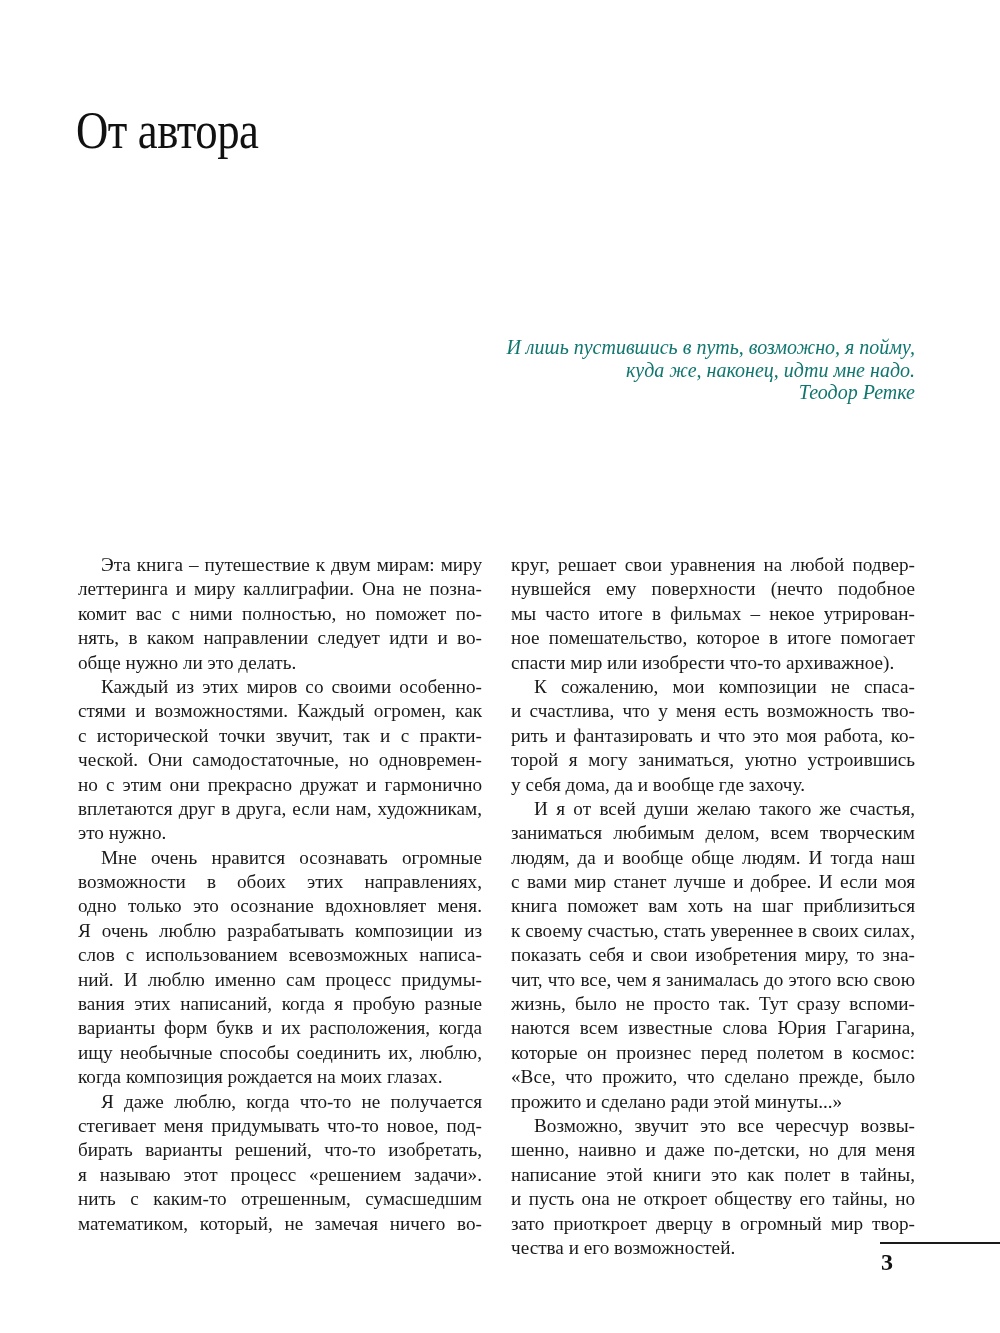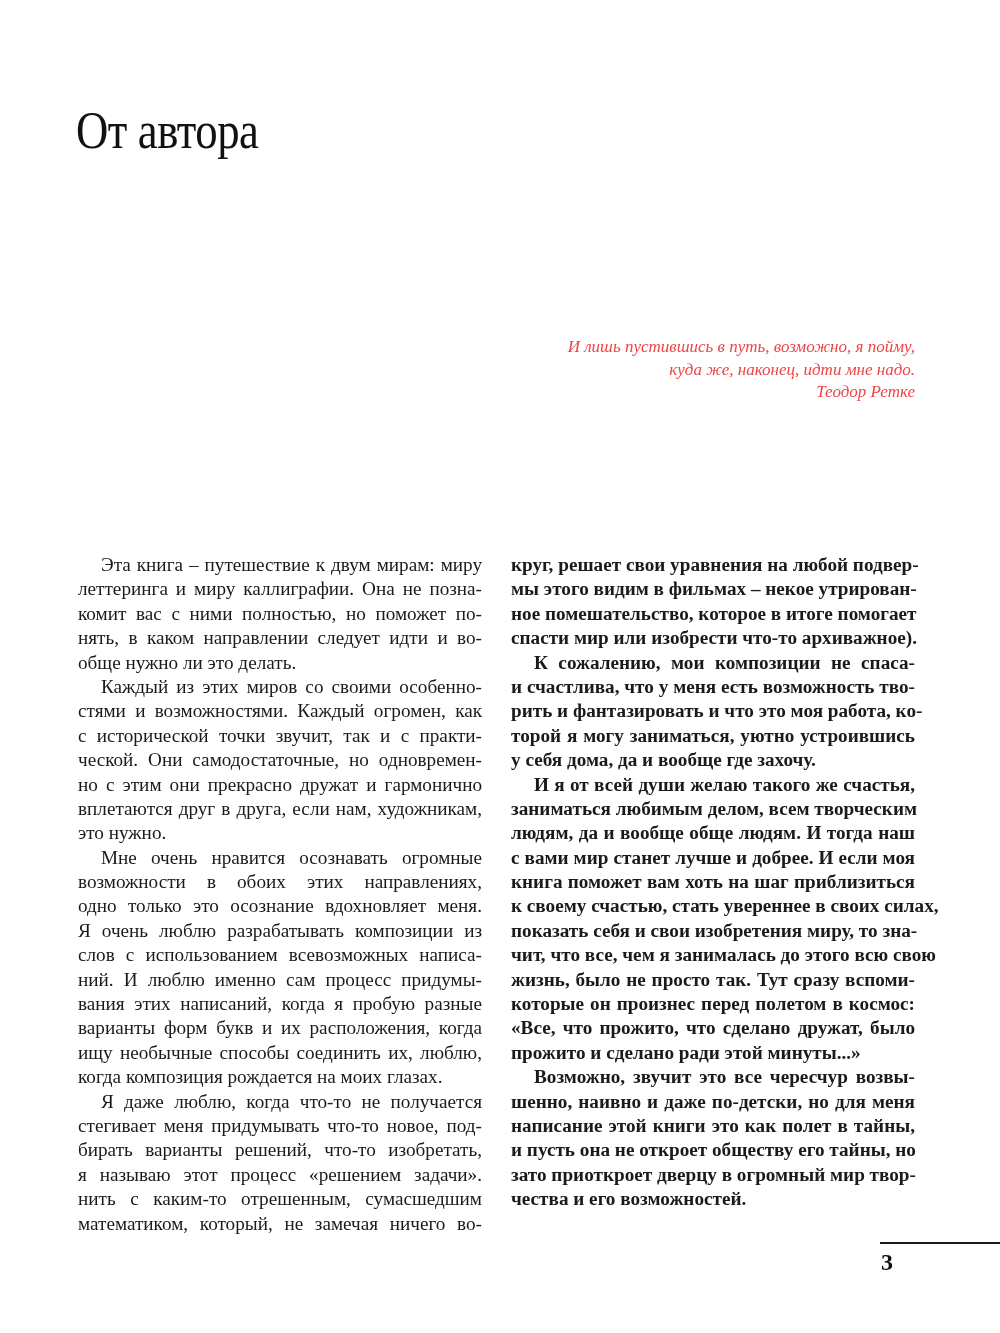--- a/index.html
+++ b/index.html
@@ -12,29 +12,29 @@
       position: absolute; left: 76px; top: 66px;
       font-family: "Liberation Serif", serif;
       font-size: 52px; line-height: 60px; font-weight: normal;
       transform: scaleX(0.86); transform-origin: left top;
       letter-spacing: -0.5px; color: #111;
     }
     .epigraph {
       position: absolute; right: 85px; top: 336px;
       text-align: right;
       font-family: "Liberation Serif", serif;
-      font-style: italic; font-size: 17px; line-height: 22.5px; color: #ef4444;
+      font-style: italic; font-size: 20px; line-height: 22.5px; color: #0f766e;
     }
     .column {
       position: absolute; top: 553px; width: 404px;
       font-family: "Liberation Serif", serif;
       font-size: 19.2px; line-height: 24.4px; color: #1a1a1a;
     }
     .col-left { left: 78px; }
-    .col-right { left: 511px; font-weight: bold; }
+    .col-right { left: 511px; }
     .line {
       display: block; white-space: nowrap;
       text-align: justify; text-align-last: justify; height: 24.4px;
     }
     .line.last { text-align-last: left; }
     .line.indent { padding-left: 23px; }
     .rule {
       position: absolute; left: 880px; top: 1242px; width: 120px; height: 2px;
       background: #1a1a1a;
     }
@@ -81,39 +81,41 @@
   <span class="line indent">Я даже люблю, когда что-то не получается</span>
   <span class="line">стегивает меня придумывать что-то новое, под-</span>
   <span class="line">бирать варианты решений, что-то изобретать,</span>
   <span class="line">я называю этот процесс «решением задачи».</span>
   <span class="line">нить с каким-то отрешенным, сумасшедшим</span>
   <span class="line">математиком, который, не замечая ничего во-</span>
 </div>
 
 <div class="column col-right">
   <span class="line">круг, решает свои уравнения на любой подвер-</span>
-  <span class="line">мы этого видим в фильмах – некое утрирован-</span>
+  <span class="line">нувшейся ему поверхности (нечто подобное</span>
+  <span class="line">мы часто итоге в фильмах – некое утрирован-</span>
   <span class="line">ное помешательство, которое в итоге помогает</span>
   <span class="line last">спасти мир или изобрести что-то архиважное).</span>
   <span class="line indent">К сожалению, мои композиции не спаса-</span>
   <span class="line">и счастлива, что у меня есть возможность тво-</span>
   <span class="line">рить и фантазировать и что это моя работа, ко-</span>
   <span class="line">торой я могу заниматься, уютно устроившись</span>
   <span class="line last">у себя дома, да и вообще где захочу.</span>
   <span class="line indent">И я от всей души желаю такого же счастья,</span>
   <span class="line">заниматься любимым делом, всем творческим</span>
   <span class="line">людям, да и вообще обще людям. И тогда наш</span>
   <span class="line">с вами мир станет лучше и добрее. И если моя</span>
   <span class="line">книга поможет вам хоть на шаг приблизиться</span>
   <span class="line">к своему счастью, стать увереннее в своих силах,</span>
   <span class="line">показать себя и свои изобретения миру, то зна-</span>
   <span class="line">чит, что все, чем я занималась до этого всю свою</span>
   <span class="line">жизнь, было не просто так. Тут сразу вспоми-</span>
+  <span class="line">наются всем известные слова Юрия Гагарина,</span>
   <span class="line">которые он произнес перед полетом в космос:</span>
-  <span class="line">«Все, что прожито, что сделано дружат, было</span>
+  <span class="line">«Все, что прожито, что сделано прежде, было</span>
   <span class="line last">прожито и сделано ради этой минуты...»</span>
   <span class="line indent">Возможно, звучит это все чересчур возвы-</span>
   <span class="line">шенно, наивно и даже по-детски, но для меня</span>
   <span class="line">написание этой книги это как полет в тайны,</span>
   <span class="line">и пусть она не откроет обществу его тайны, но</span>
   <span class="line">зато приоткроет дверцу в огромный мир твор-</span>
   <span class="line last">чества и его возможностей.</span>
 </div>
 
 <div class="rule"></div>

